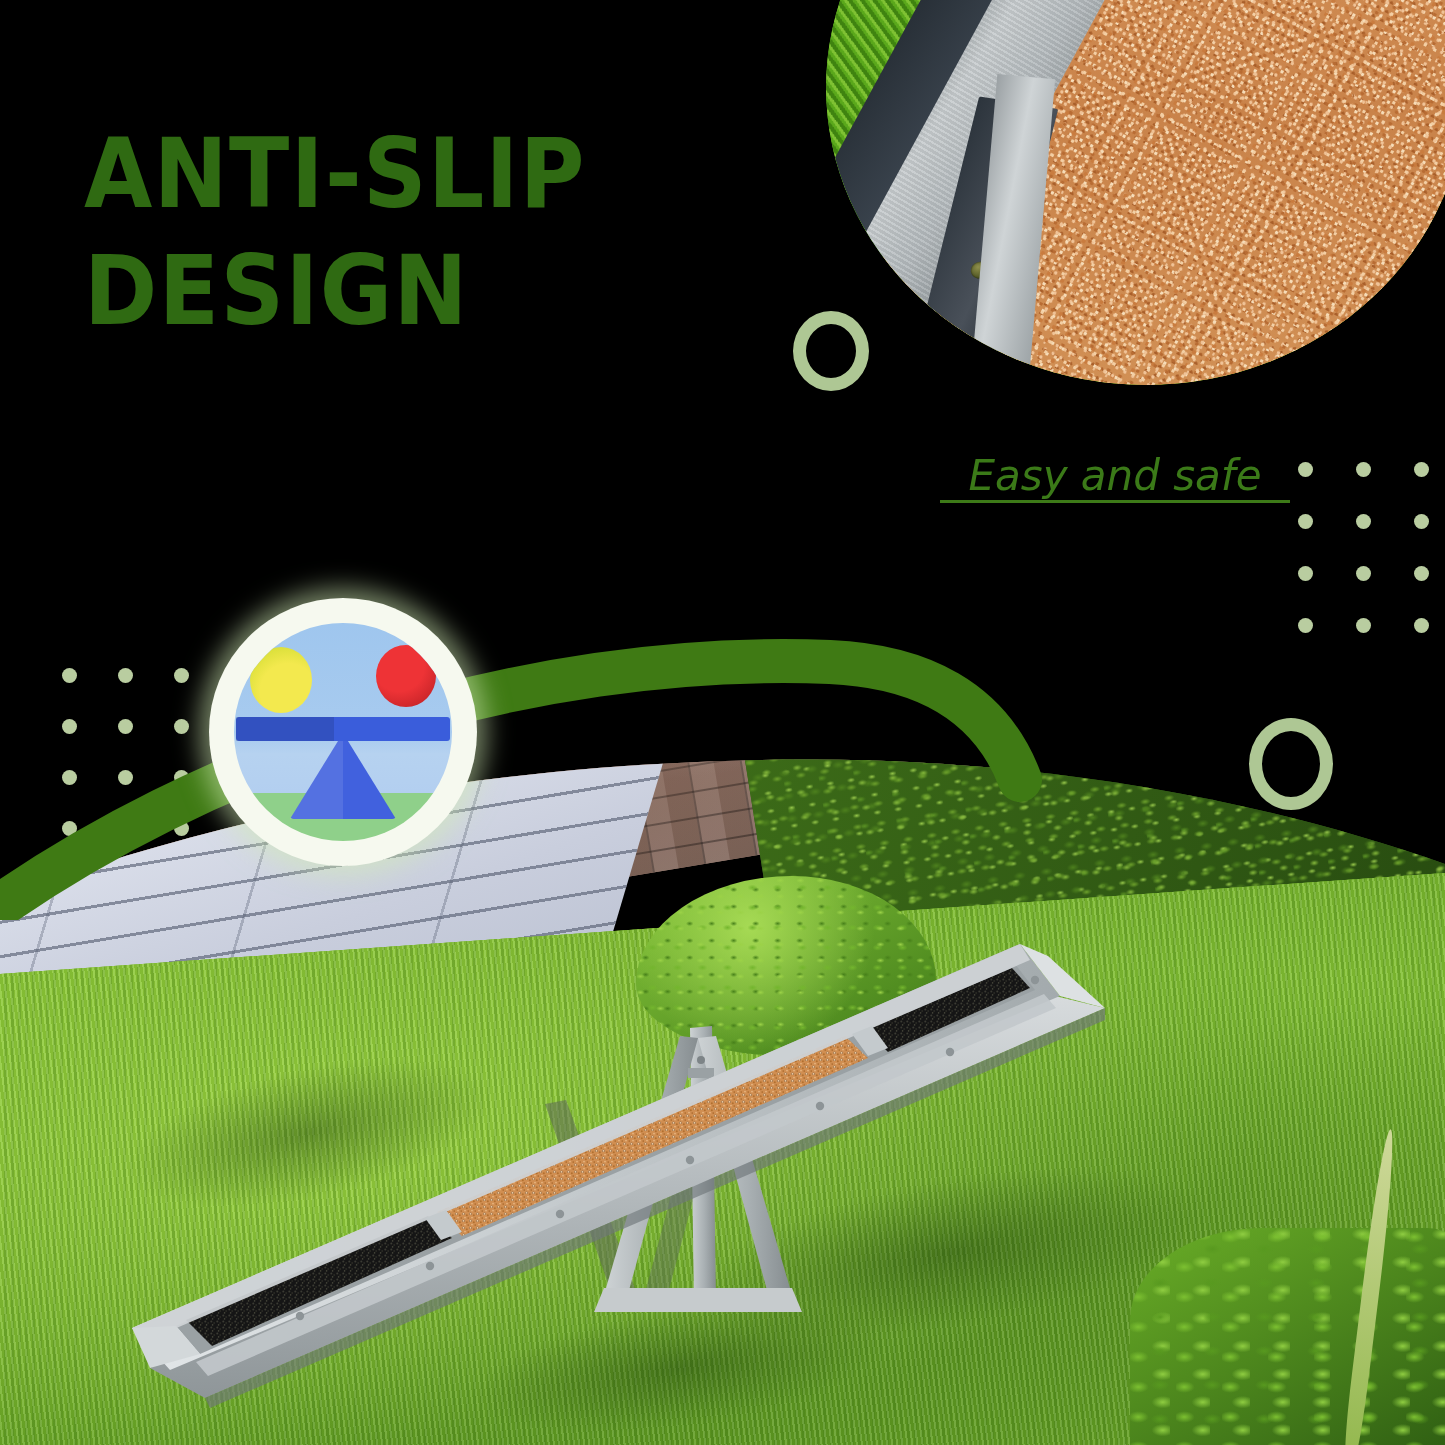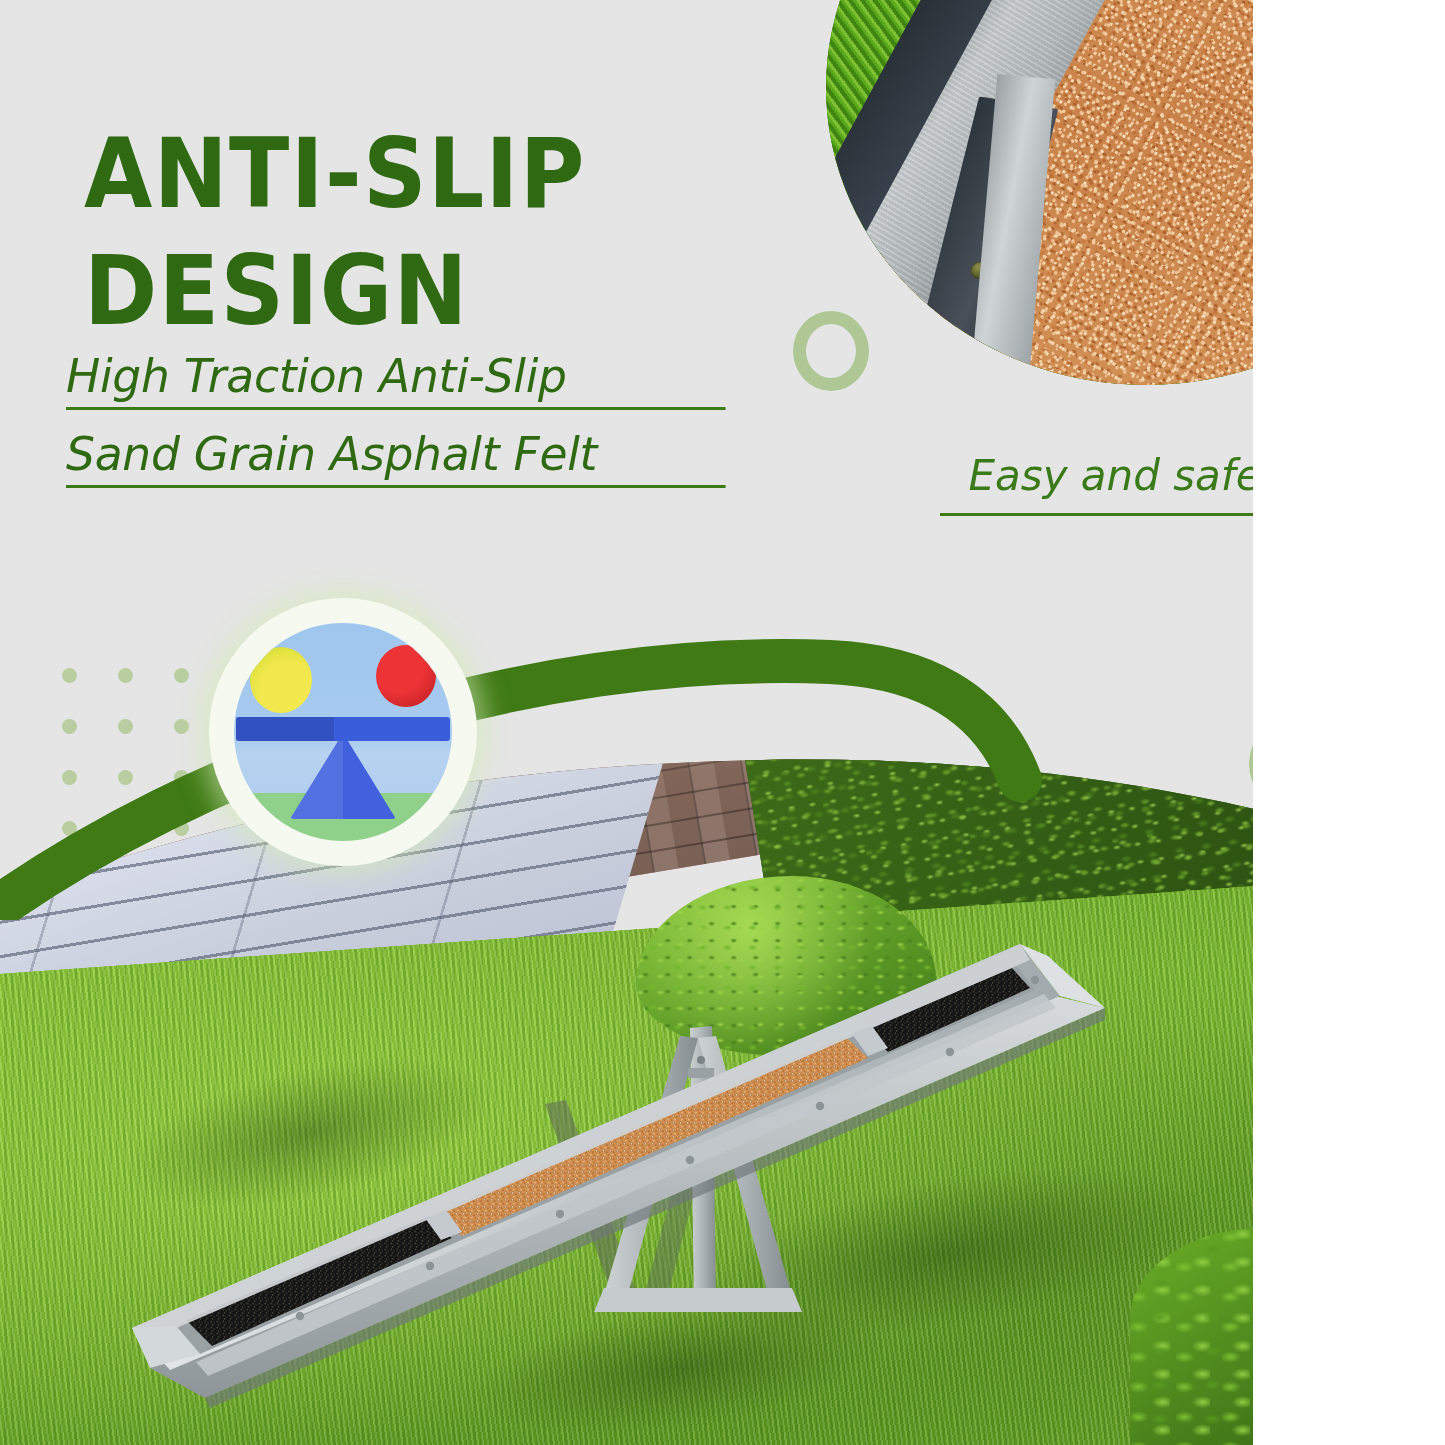--- a/index.html
+++ b/index.html
@@ -3,24 +3,24 @@
 <meta charset="utf-8">
 <title>Anti-Slip Design — Pet Seesaw</title>
 <style>
   html, body {
     margin: 0;
     padding: 0;
     background: #ffffff;
   }
   #stage {
     position: relative;
-    width: 1253px;
+    width: 1445px;
     height: 1445px;
     overflow: hidden;
-    background: #e5e5e5;
+    background: #000000;
     font-family: "Liberation Sans", sans-serif;
     -webkit-font-smoothing: antialiased;
   }
 
   
   .dot-grid { position: absolute; display: grid; }
   .dot {
     width: 15px; height: 15px;
     border-radius: 50%;
     background: #b9cda0;
@@ -92,21 +92,21 @@
     width: 350px;
     color: #3b7a18;
     text-align: center;
   }
   .cap-line {
     display: block;
     font-family: "DejaVu Sans", sans-serif;
     font-size: 42px;
     line-height: 1.00;
     font-style: italic;
-    padding-bottom: 16px;
+    padding-bottom: 3px;
     margin-bottom: 17px;
     border-bottom: 3px solid #3d7a18;
     white-space: nowrap;
   }
 
   
   #inset-photo {
     position: absolute;
     left: 826px; top: -210px;
     width: 640px; height: 595px;
@@ -395,24 +395,20 @@
   </div>
 
   <div class="ring" id="ring-upper"></div>
   <div class="ring" id="ring-lower"></div>
 
   <h1 id="headline">
     <span class="hl-line">Anti-Slip</span>
     <span class="hl-line">Design</span>
   </h1>
 
-  <div id="subhead">
-    <span class="sub-line">High Traction Anti-Slip</span>
-    <span class="sub-line">Sand Grain Asphalt Felt</span>
-  </div>
 
   <div id="caption">
     <span class="cap-line">Easy and safe</span>
   </div>
 
   <div id="inset-photo">
     <div class="inset-inner">
       <div class="ip-layer" id="ip-grass"></div>
       <div class="ip-layer" id="ip-darkrail"></div>
       <div class="ip-layer" id="ip-sand"></div>

